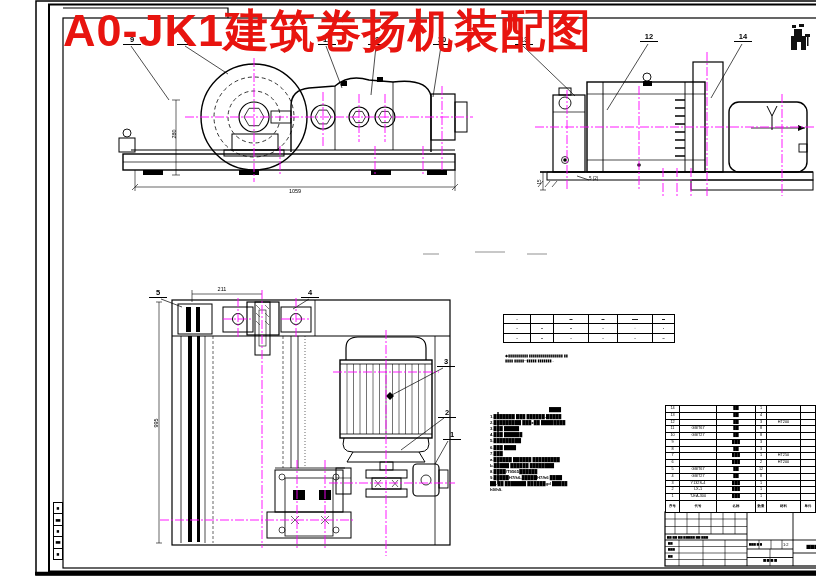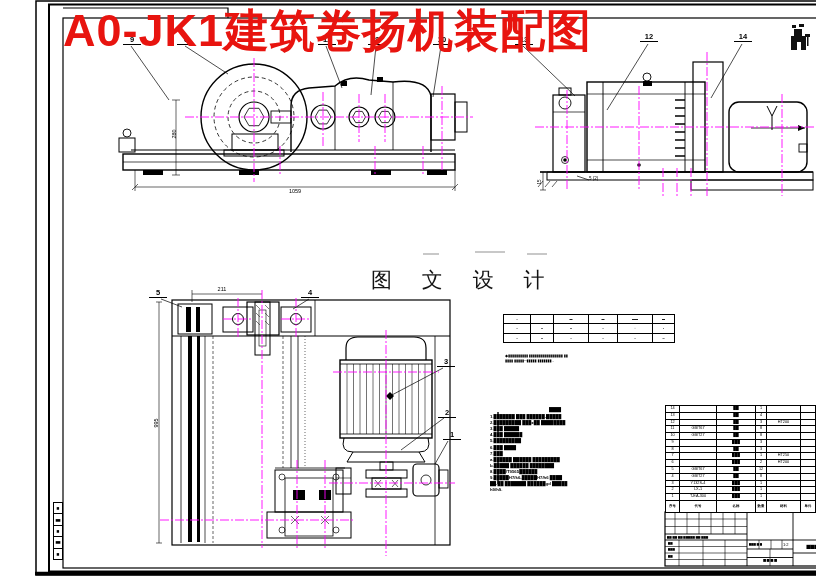--- a/index.html
+++ b/index.html
@@ -361,21 +361,20 @@
   <div class="abs callout" style="left:403px;top:409px">2</div>
   <div class="abs callout" style="left:408px;top:431px">1</div>
 
   <div class="abs dim dim-rot" style="left:128px;top:131px;width:22px">280</div>
   <div class="abs dim" style="left:240px;top:188px;width:40px">1059</div>
   <div class="abs dim" style="left:172px;top:286px;width:30px">211</div>
   <div class="abs dim dim-rot" style="left:110px;top:420px;width:22px">995</div>
   <div class="abs tinydim dim-rot" style="left:498px;top:176px;width:12px">15</div>
   <div class="abs tinydim" style="left:554px;top:176px">5 (2)</div>
 
-  <div class="abs caption" style="left:336px;top:266px">图 文 设 计</div>
 
   <div id="spec-table" class="abs">
 
   <div class="spec-row">
       <div class="spec-cell sc0">▪</div>
       <div class="spec-cell sc1"></div>
       <div class="spec-cell sc2">▬</div>
       <div class="spec-cell sc3">▬</div>
       <div class="spec-cell sc4">▬▬</div>
       <div class="spec-cell sc5">▬</div>

